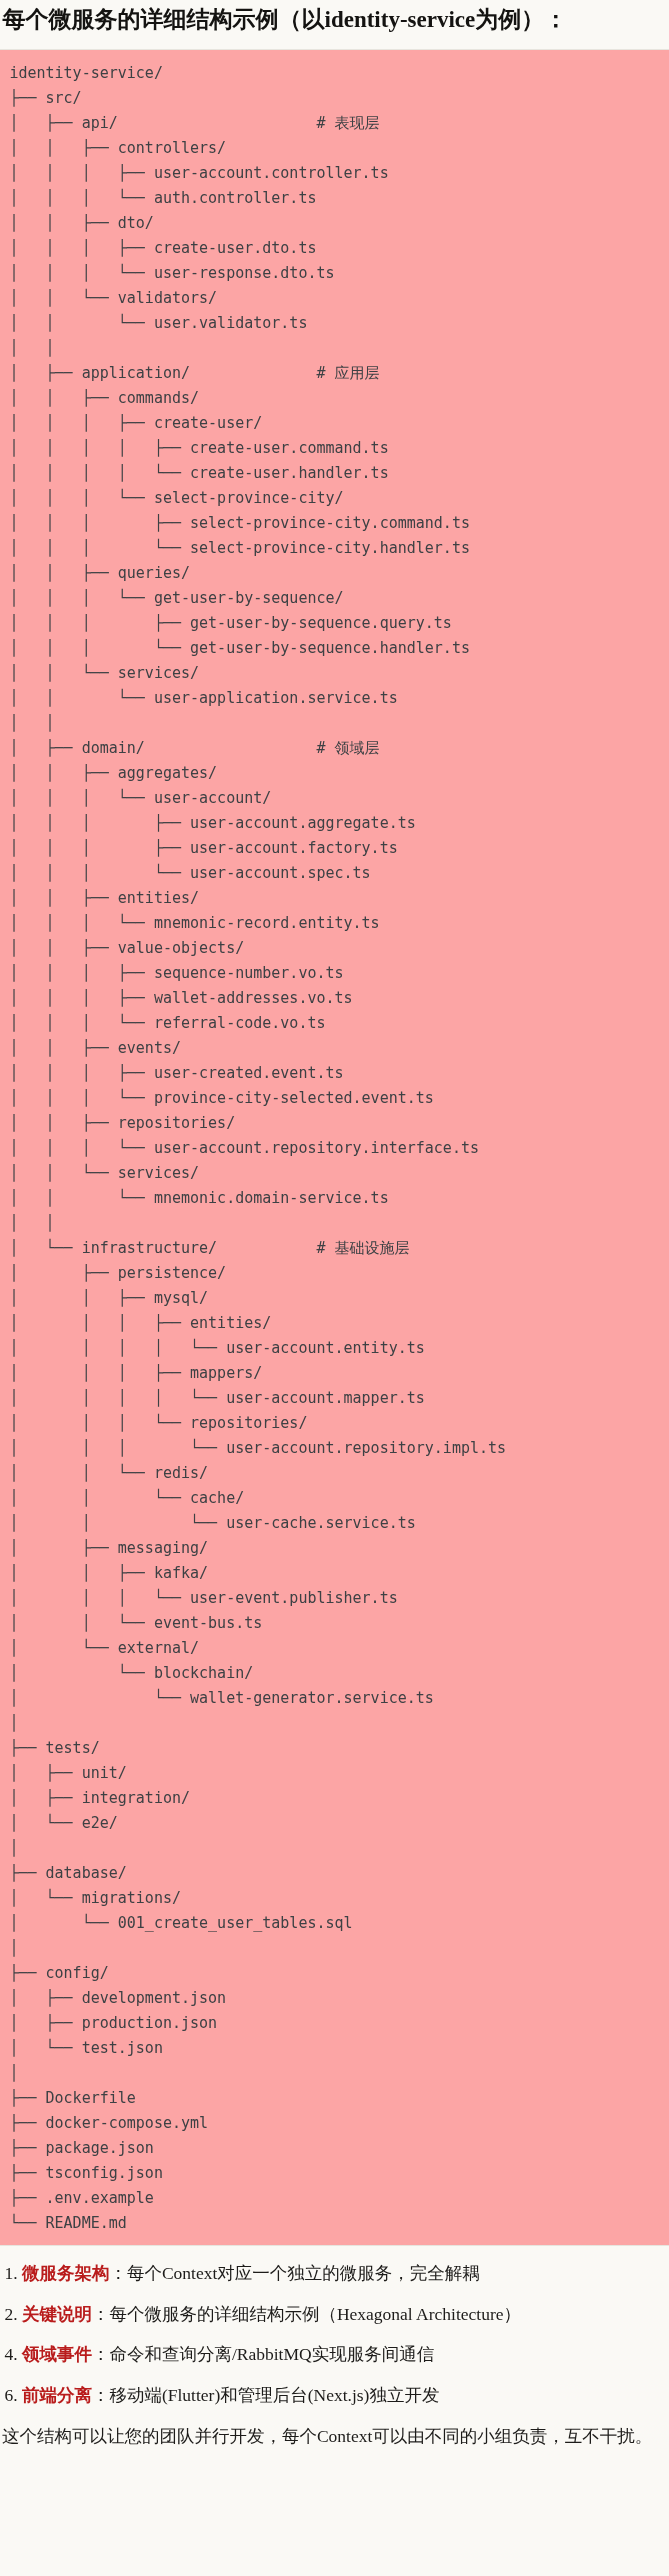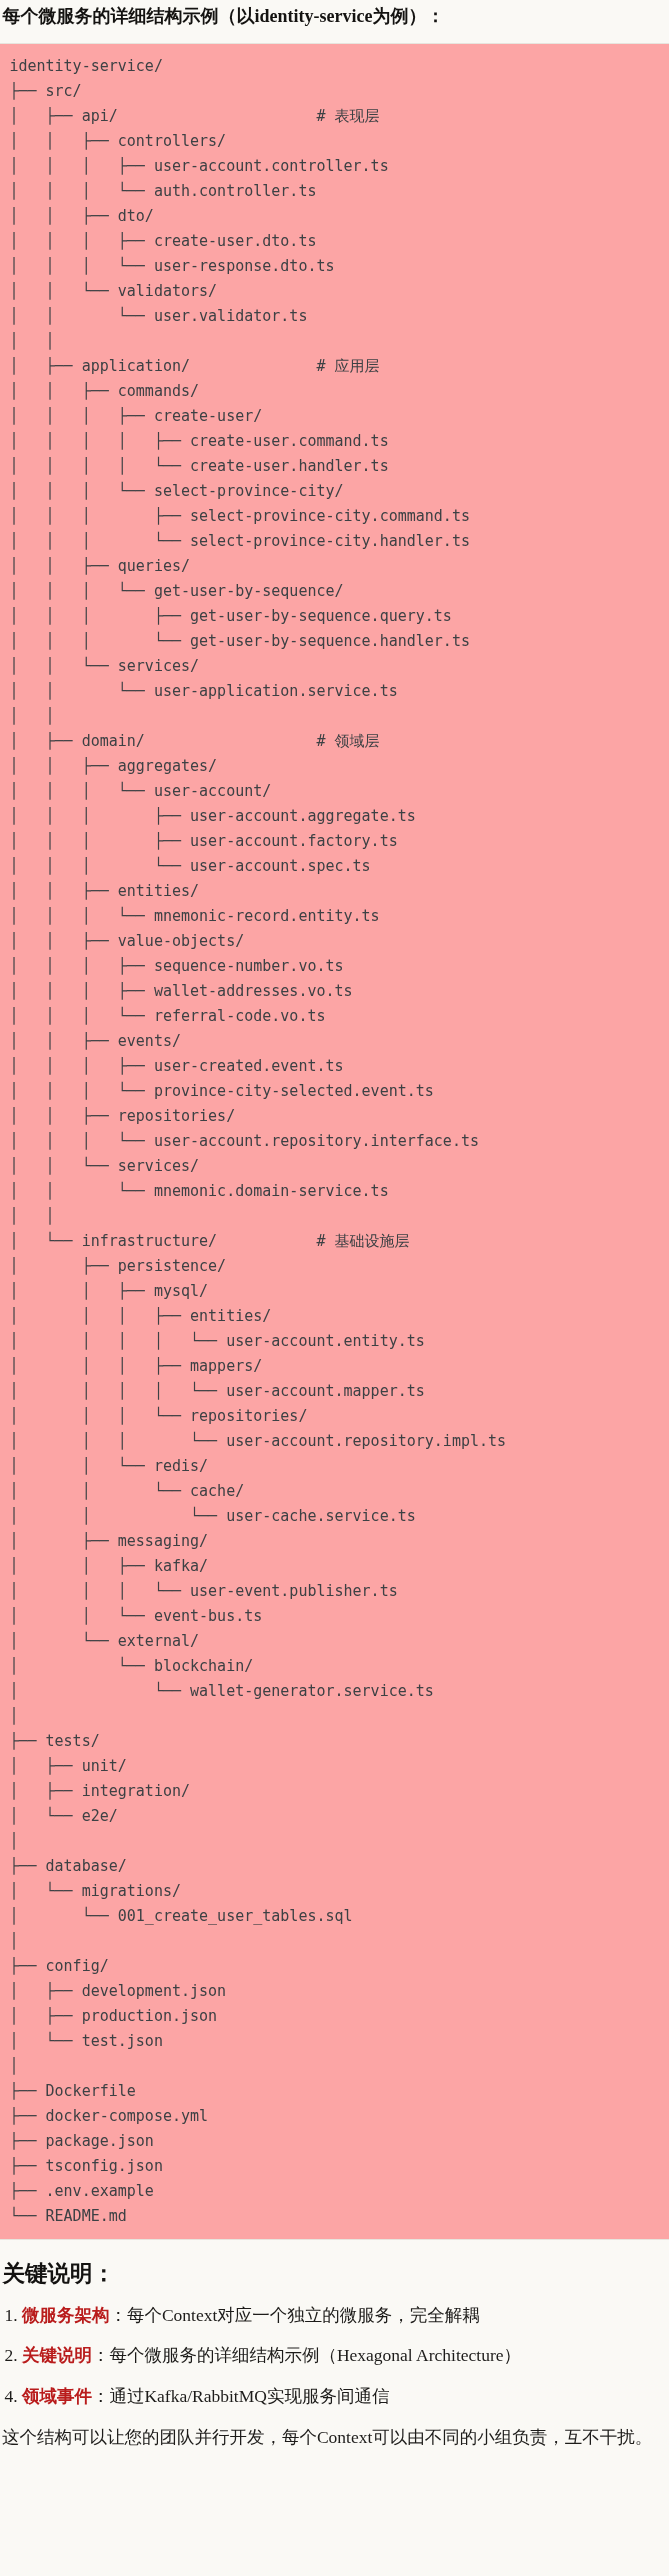--- a/index.html
+++ b/index.html
@@ -9,21 +9,21 @@
     overflow: hidden;
     background: #faf9f5;
     color: #1d1c1a;
     font-family: "Liberation Serif", serif;
   }
   .page { padding: 0; }
 
   .page-title {
     margin: 5px 0 0 0;
     padding: 0 6.3px 0 2.5px;
-    font-size: 18px;
+    font-size: 23px;
     line-height: 1.3;
     font-weight: 700;
     color: #141311;
   }
 
   .code-block {
     margin-top: 14.4px;
     background: #fca5a5;
     border-top: 0.6px solid #e7e5de;
     border-bottom: 0.6px solid #e7e5de;
@@ -159,29 +159,29 @@
 │   └── test.json
 │
 ├── Dockerfile
 ├── docker-compose.yml
 ├── package.json
 ├── tsconfig.json
 ├── .env.example
 └── README.md</pre>
   </div>
 
-  <h3 class="notes-heading">关键说明：</h3>
 
   <div class="notes-list">
     <div class="note-item"><span class="num">1.</span><span class="term">微服务架构</span><span class="desc">：每个Context对应一个独立的微服务，完全解耦</span></div>
 
     <div class="note-item"><span class="num">2.</span><span class="term">关键说明</span><span class="desc">：每个微服务的详细结构示例（Hexagonal Architecture）</span></div>
 
 
-    <div class="note-item"><span class="num">4.</span><span class="term">领域事件</span><span class="desc">：通过Kafka/RabbitMQ实现服务间通信</span></div>
+    <div class="note-item"><span class="num">4.</span><span class="term">领域事件</span><span class="desc">：命令和查询分离/RabbitMQ实现服务间通信</span></div>
 
 
+    <div class="note-item"><span class="num">6.</span><span class="term">前端分离</span><span class="desc">：移动端(Flutter)和管理后台(Next.js)独立开发</span></div>
   </div>
 
   <p class="closing-paragraph">这个结构可以让您的团队并行开发，每个Context可以由不同的小组负责，互不干扰。</p>
 
 </div>
 
 
 </body></html>

